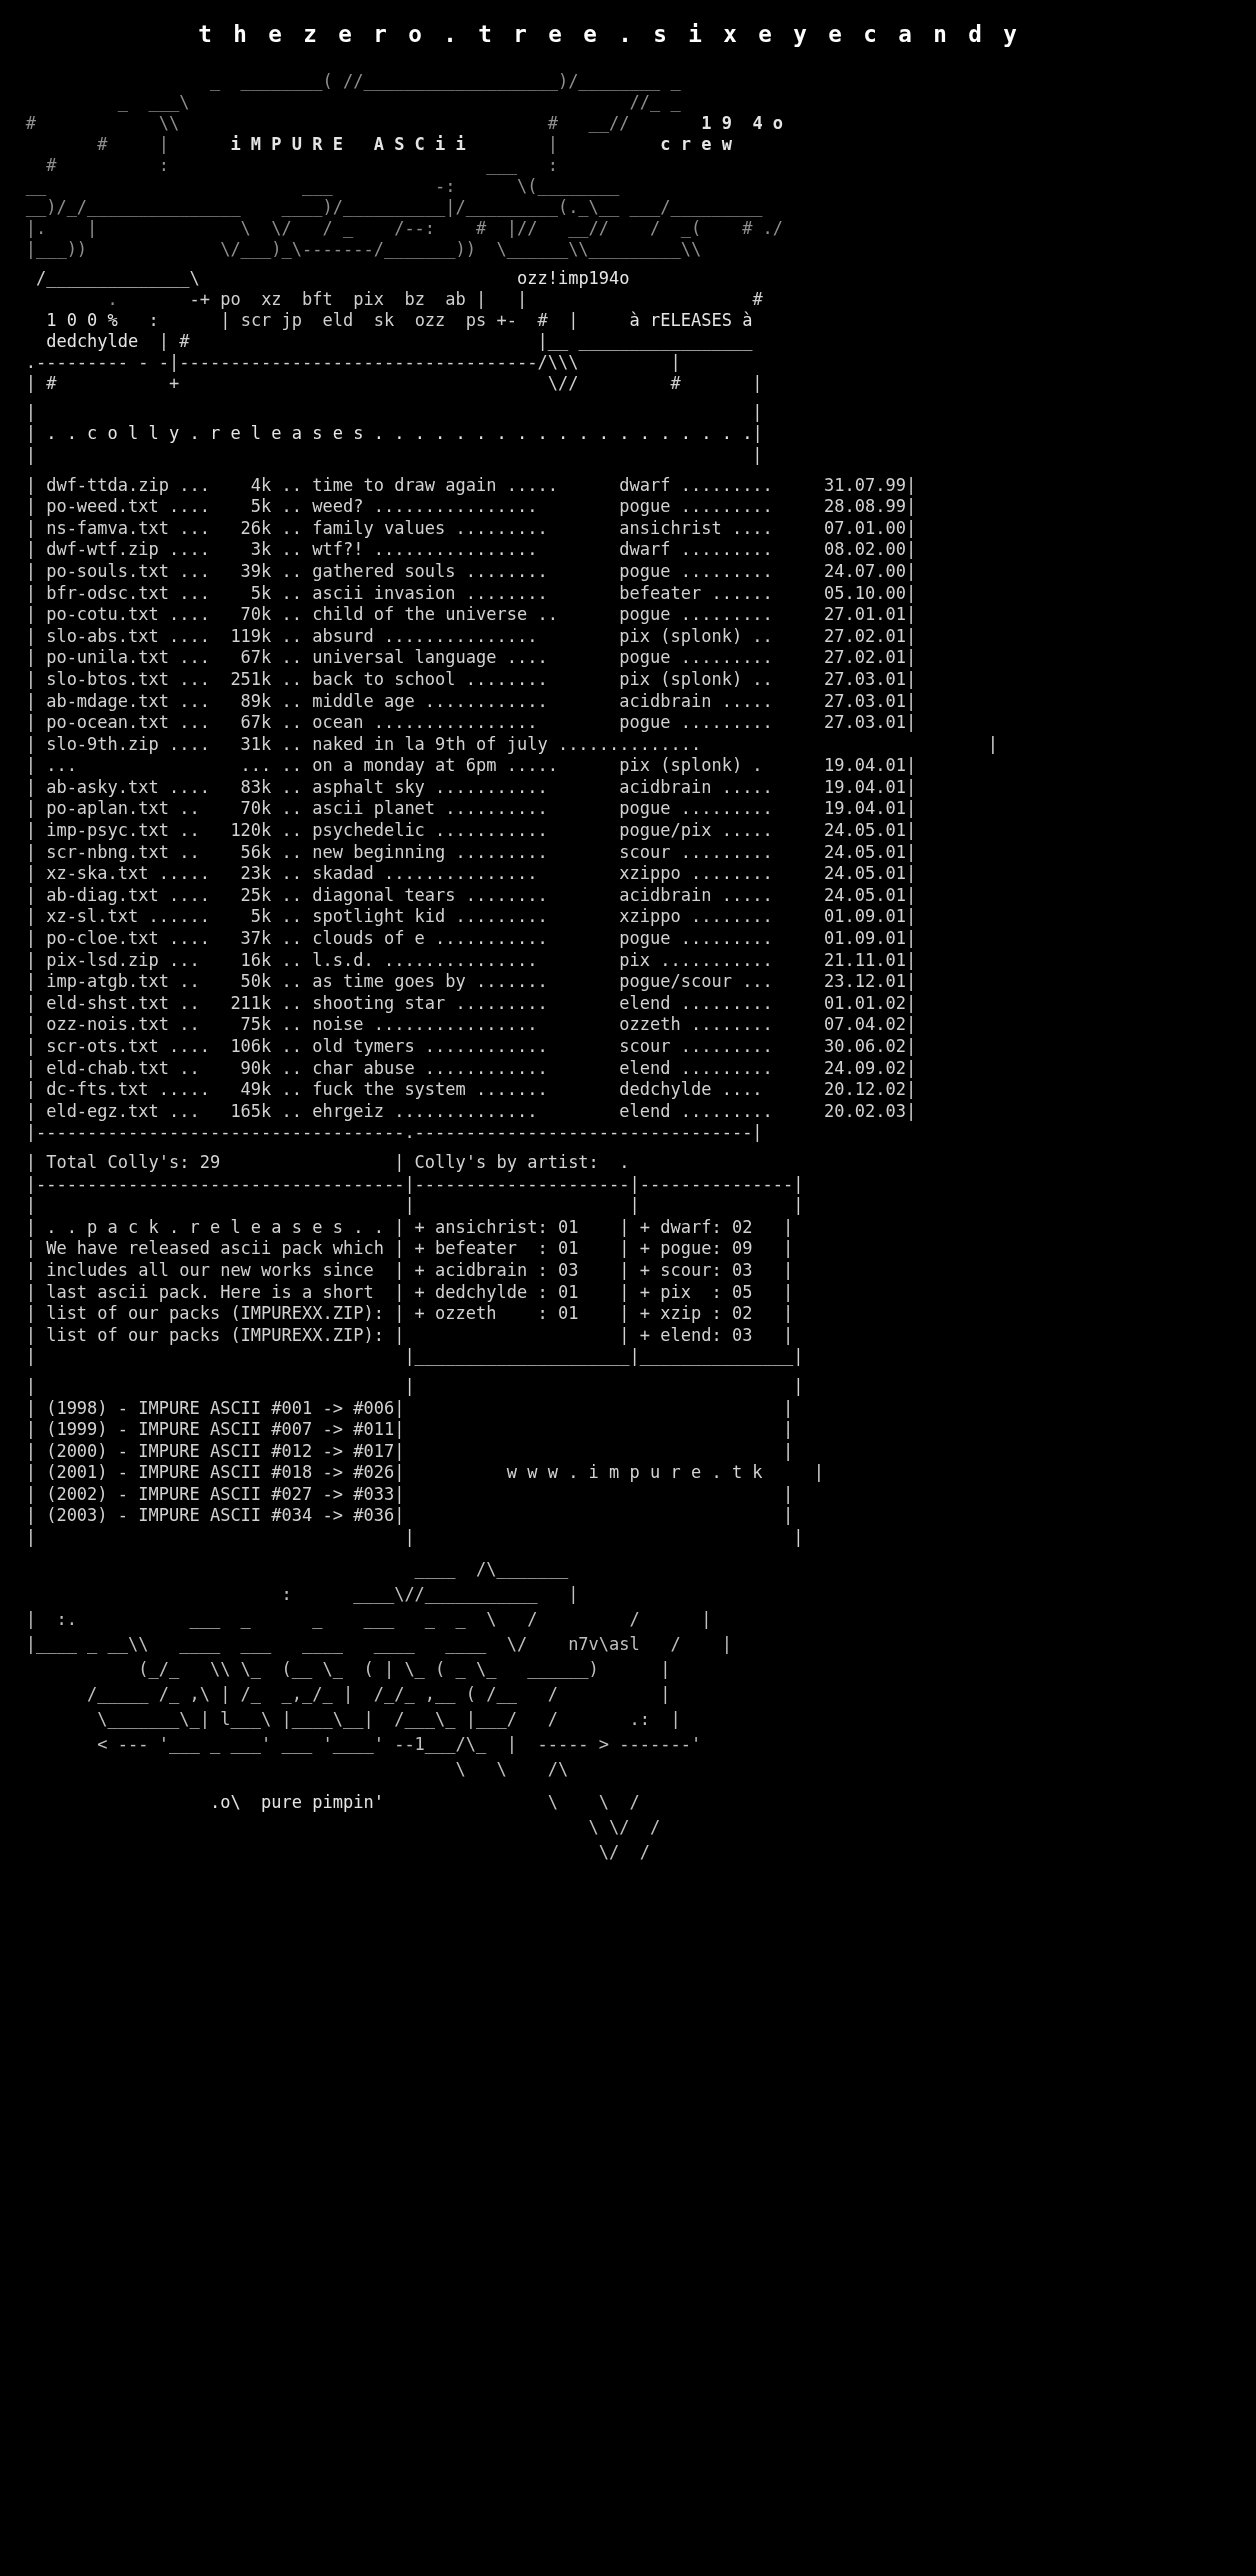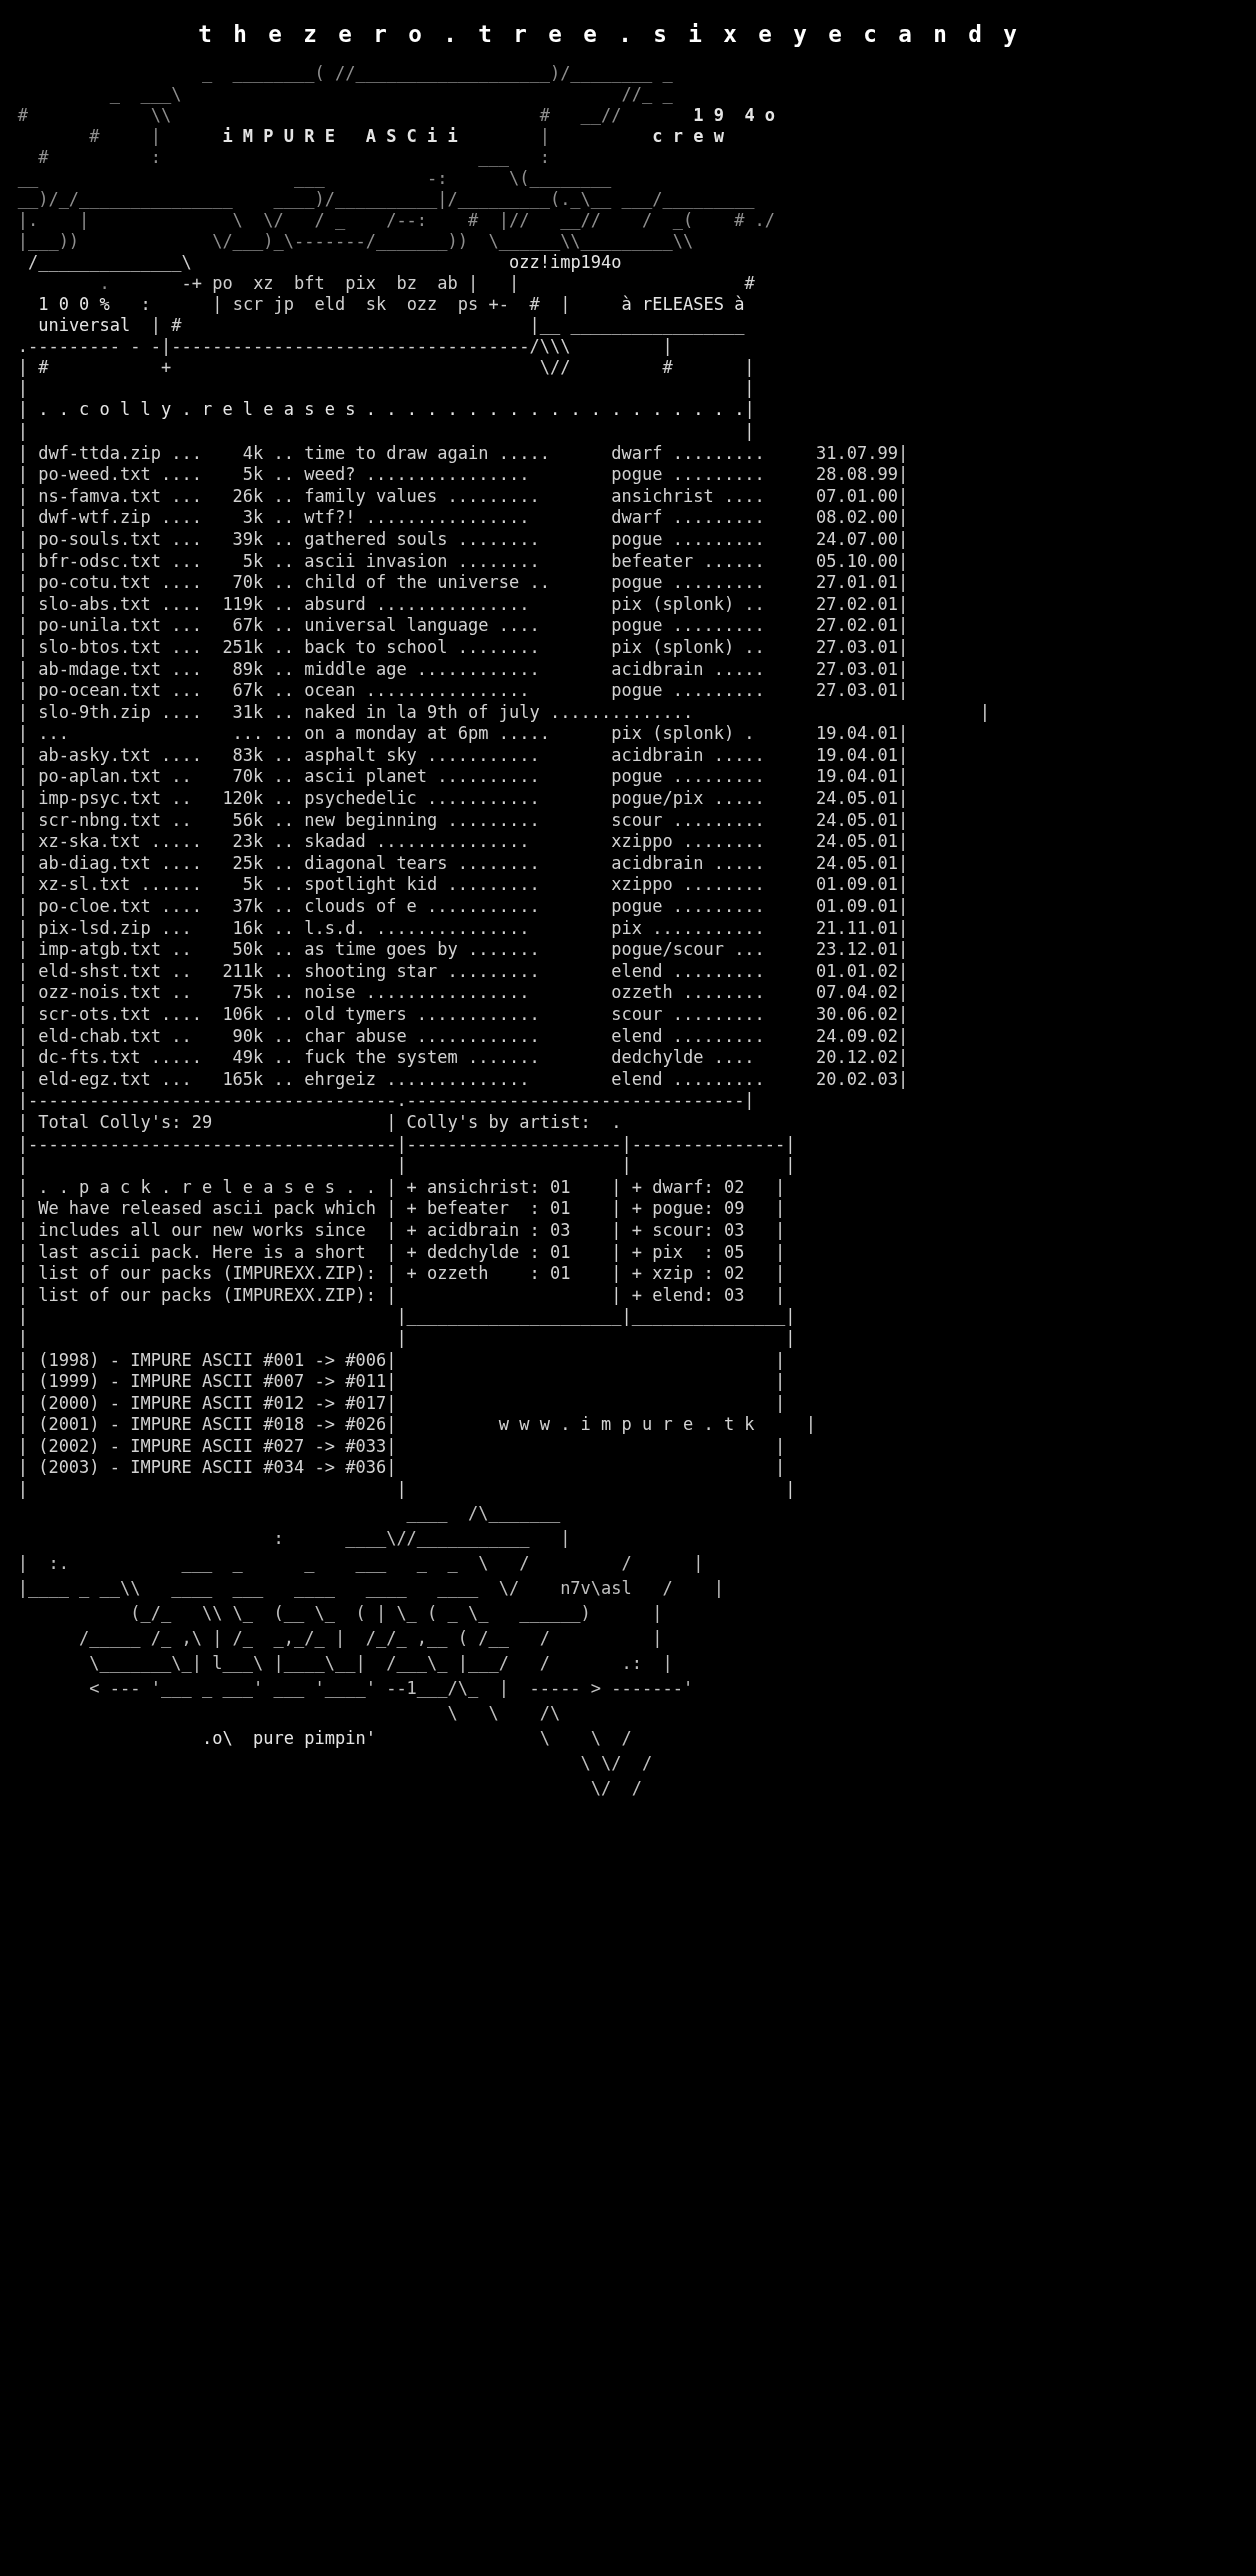--- a/index.html
+++ b/index.html
@@ -13,21 +13,21 @@
     color: #c8c8c8;
   }
   #page {
     width: 1219px;
     min-height: 2576px;
     background: #000;
     position: relative;
     overflow: hidden;
   }
   pre {
-    margin: 0;
+    margin: 8px;
     padding: 0;
     font-family: "DejaVu Sans Mono", "Liberation Mono", monospace;
     white-space: pre;
   }
   .wrap {
     padding: 0 17.7px;
   }
   .title-line {
     color: #ffffff;
     font-size: 22.6px;
@@ -80,21 +80,21 @@
        #     |     </span><span class="hi"> i M P U R E   A S C i i </span><span class="dim">       |         </span><span class="hi"> c r e w</span><span class="dim">
   #          :                               ___   :
 __                         ___          -:      \(________
 __)/_/_______________    ____)/__________|/_________(._\__ ___/_________
 |.    |              \  \/   / _    /--:    #  |//   __//    /  _(    # ./
 |___))             \/___)_\-------/_______))  \______\\_________\\</span></pre>
 
     <pre class="body-block"> /______________\                               <span class="bright">ozz!imp194o</span>
 <span class="dim">  </span>      <span class="dim">.</span>       -+ po  xz  bft  pix  bz  ab |   |                      #
   <span class="bright">1 0 0 %</span>   :      | scr jp  eld  sk  ozz  ps +-  #  |     <span class="bright">à rELEASES à</span>
-  <span class="bright">universal</span>  | #                                  |__ _________________
+  <span class="bright">dedchylde</span>  | #                                  |__ _________________
 .--------- - -|-----------------------------------/\\\         |
 | #           +                                    \//         #       |</pre>
 
     <pre class="listing">|                                                                      |
 | <span class="bright">. . c o l l y . r e l e a s e s . . . . . . . . . . . . . . . . . . .</span>|
 |                                                                      |</pre>
 
     <pre class="listing" id="colly-list">| dwf-ttda.zip ...    4k .. time to draw again .....      dwarf .........     31.07.99|
 | po-weed.txt ....    5k .. weed? ................        pogue .........     28.08.99|
 | ns-famva.txt ...   26k .. family values .........       ansichrist ....     07.01.00|

